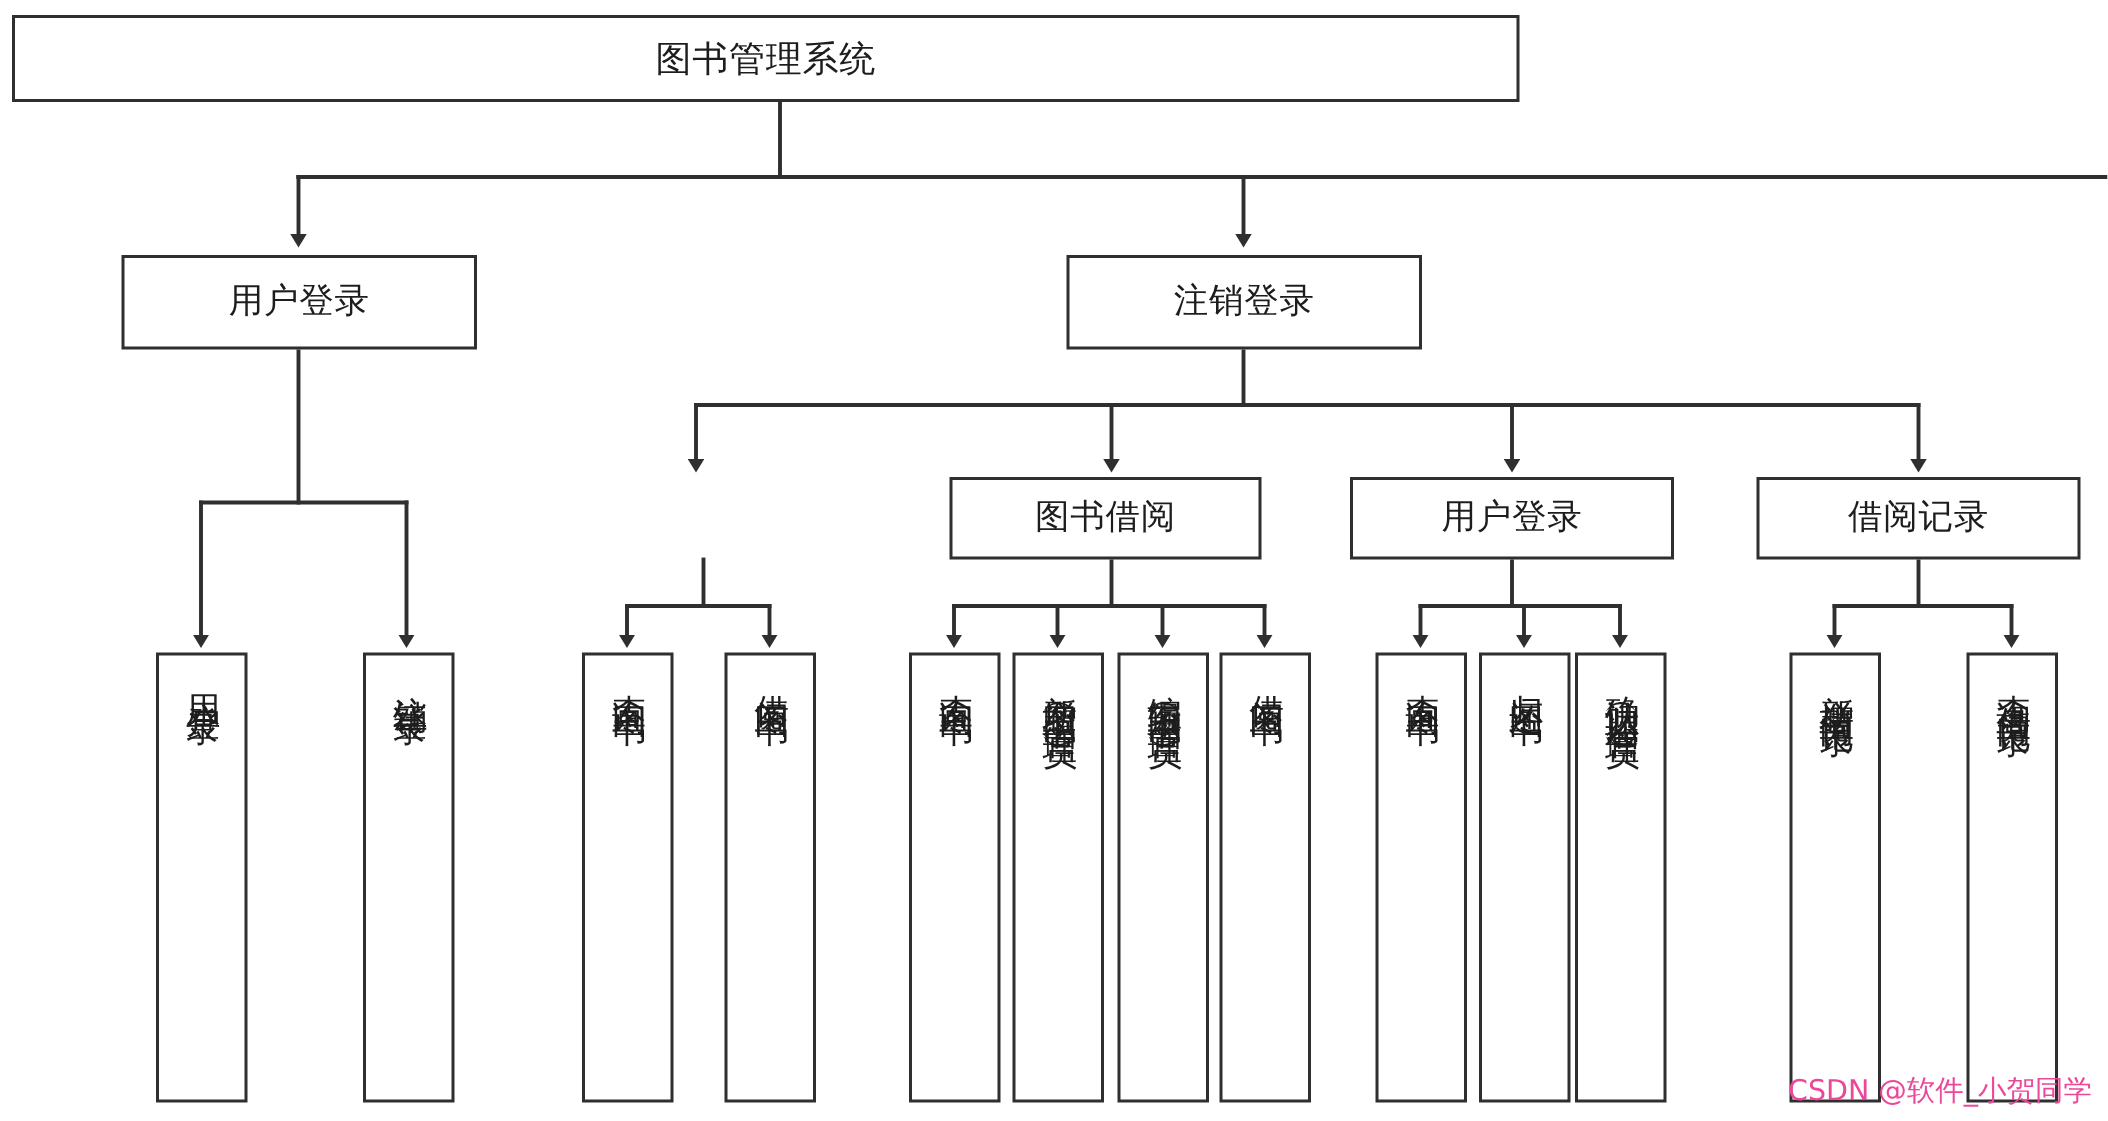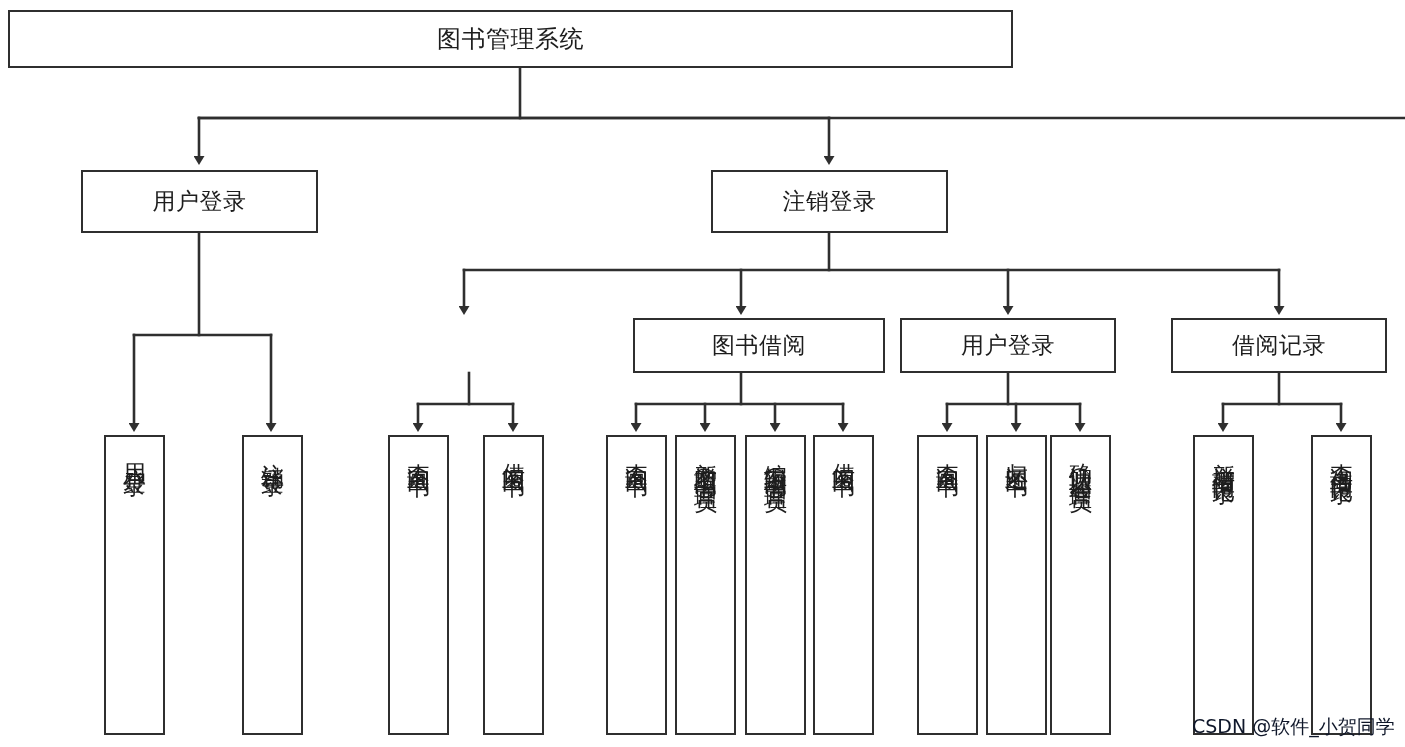--- a/index.html
+++ b/index.html
@@ -55,21 +55,21 @@
     letter-spacing: 4px;
     line-height: 1;
     display: block;
     text-align: left;
   }
   #watermark {
     position: absolute;
     left: 1192px;
     top: 714px;
     font-size: 19px;
-    color: #0f172a;
+    color: #ec4899;
     white-space: nowrap;
     font-family: "DejaVu Sans", "Liberation Sans", sans-serif;
   }
 </style>
 </head>
 <body>
 
 <div id="canvas">
 
   <svg id="wires" viewBox="0 0 1405 747" xmlns="http://www.w3.org/2000/svg">
@@ -127,21 +127,21 @@
     <span>图书管理系统</span>
   </div>
 
   <div class="node horiz" style="left:81px; top:170px; width:237px; height:63px;">
     <span>用户登录</span>
   </div>
   <div class="node horiz" style="left:711px; top:170px; width:237px; height:63px;">
     <span>注销登录</span>
   </div>
 
-  <div class="node horiz" style="left:633px; top:318px; width:252px; height:55px;">
+  <div class="node horiz" style="left:633px; top:318px; width:208px; height:55px;">
     <span>图书借阅</span>
   </div>
   <div class="node horiz" style="left:900px; top:318px; width:216px; height:55px;">
     <span>用户登录</span>
   </div>
   <div class="node horiz" style="left:1171px; top:318px; width:216px; height:55px;">
     <span>借阅记录</span>
   </div>
 
   <div class="node vert" style="left:104px; top:435px; width:61px; height:300px;">

